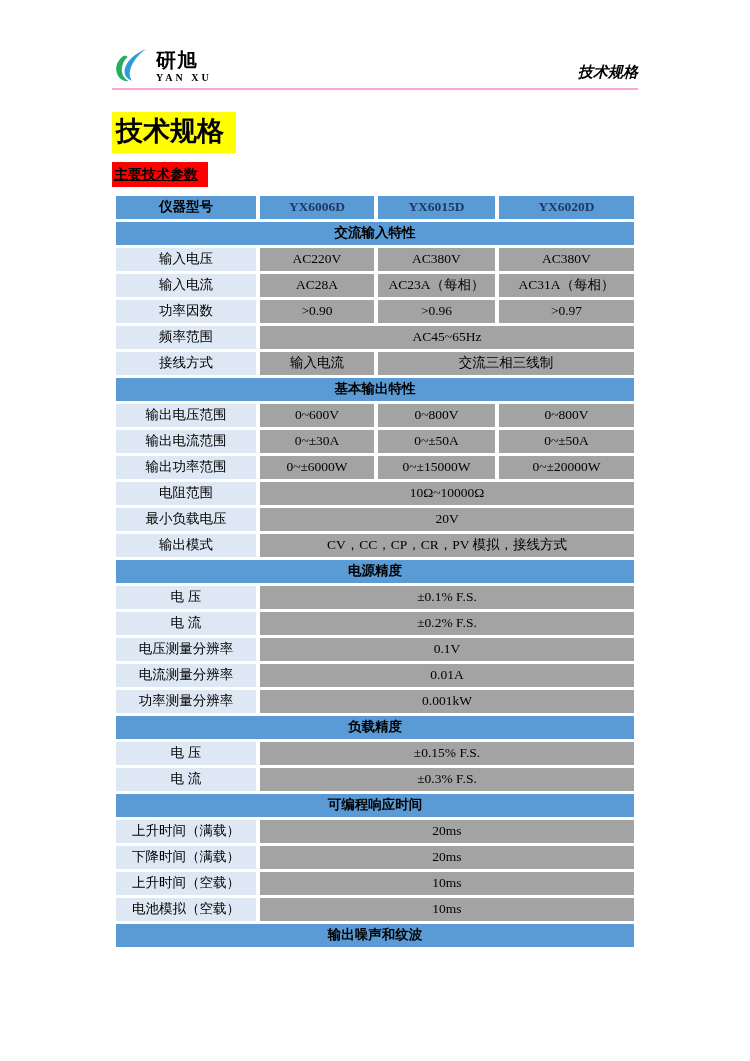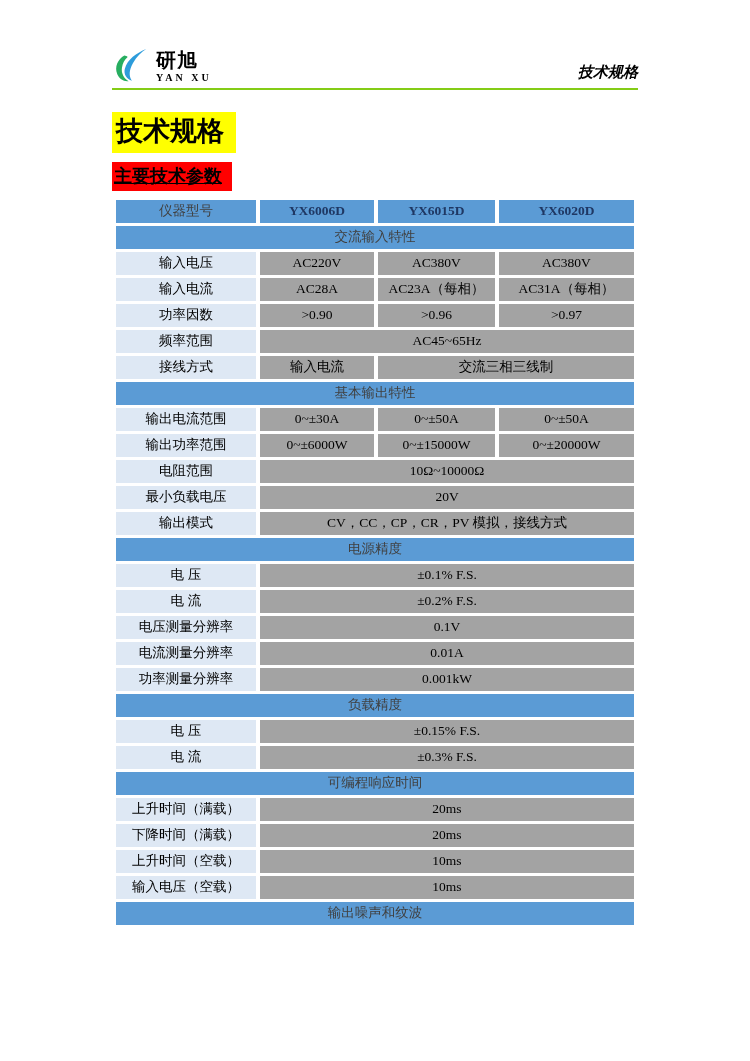--- a/index.html
+++ b/index.html
@@ -13,21 +13,21 @@
     overflow: hidden;
   }
   .content { margin: 0 112px; width: 526px; }
 
   
   .doc-header {
     padding-top: 46px;
     display: flex;
     justify-content: space-between;
     align-items: flex-end;
-    border-bottom: 2px solid #84cc16;
+    border-bottom: 2px solid #f9a8d4;
     padding-bottom: 2px;
   }
   .brand { display: flex; align-items: flex-start; gap: 6px; }
   .brand-icon { width: 38px; height: 40px; }
   .brand-text { display: flex; flex-direction: column; line-height: 1; margin-top: 4px; }
   .brand-cn { font-size: 20px; font-weight: bold; letter-spacing: 1px; }
   .brand-en { font-size: 10px; font-weight: bold; letter-spacing: 3px; margin-top: 3px; font-family: "Liberation Serif", serif; }
   .header-right { font-size: 15px; font-weight: bold; font-style: italic; padding-bottom: 4px; font-family: "Liberation Serif", "DejaVu Serif", serif; }
 
   
@@ -38,21 +38,21 @@
     font-size: 27px;
     font-weight: bold;
     padding: 5px 12px 6px 4px;
     line-height: 1.1;
   }
   .page-subtitle {
     display: inline-block;
     margin-top: 9px;
     background: #FF0000;
     color: #000000;
-    font-size: 18px;
+    font-size: 14px;
     font-weight: bold;
     text-decoration: underline;
     padding: 4px 10px 5px 2px;
     line-height: 1.15;
   }
 
   
   table.spec {
     margin-top: 6px;
     width: 526px;
@@ -63,21 +63,21 @@
   table.spec td {
     height: 23px;
     text-align: center;
     vertical-align: middle;
     font-size: 13.5px;
     line-height: 1.1;
     padding: 0 2px;
     overflow: hidden;
     white-space: nowrap;
   }
-  td.head, td.section { background: #5B9BD5; font-weight: normal; color: #404040; }
+  td.head, td.section { background: #5B9BD5; font-weight: bold; color: #000000; }
   td.model { color: #1F3864; font-family: "Liberation Serif", "DejaVu Serif", serif; font-weight: bold; margin-top: 16px; }
   td.label { background: #DEE8F4; }
   td.value { background: #a3a3a3; font-family: "Liberation Serif", "DejaVu Serif", serif; }
 </style>
 </head>
 <body>
 
 <div class="page">
   <div class="content">
 
@@ -144,20 +144,26 @@
           </tr>
           <tr>
             <td class="label">接线方式</td>
             <td class="value">输入电流</td>
             <td class="value" colspan="2">交流三相三线制</td>
           </tr>
           <tr>
             <td class="section" colspan="4">基本输出特性</td>
           </tr>
           <tr>
+            <td class="label">输出电压范围</td>
+            <td class="value">0~600V</td>
+            <td class="value">0~800V</td>
+            <td class="value">0~800V</td>
+          </tr>
+          <tr>
             <td class="label">输出电流范围</td>
             <td class="value">0~±30A</td>
             <td class="value">0~±50A</td>
             <td class="value">0~±50A</td>
           </tr>
           <tr>
             <td class="label">输出功率范围</td>
             <td class="value">0~±6000W</td>
             <td class="value">0~±15000W</td>
             <td class="value">0~±20000W</td>
@@ -217,21 +223,21 @@
           </tr>
           <tr>
             <td class="label">下降时间（满载）</td>
             <td class="value" colspan="3">20ms</td>
           </tr>
           <tr>
             <td class="label">上升时间（空载）</td>
             <td class="value" colspan="3">10ms</td>
           </tr>
           <tr>
-            <td class="label">输入电压（空载）</td>
+            <td class="label">电池模拟（空载）</td>
             <td class="value" colspan="3">10ms</td>
           </tr>
           <tr>
             <td class="section" colspan="4">输出噪声和纹波</td>
           </tr>
         </tbody>
     </table>
 
   </div>
 </div>

